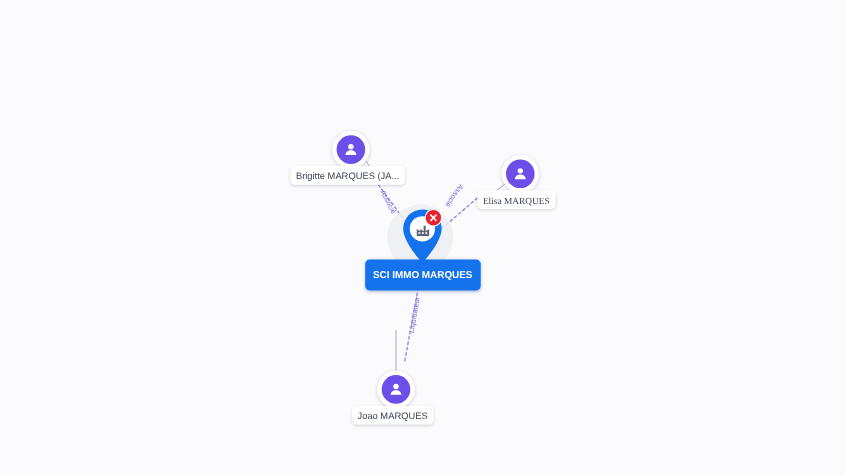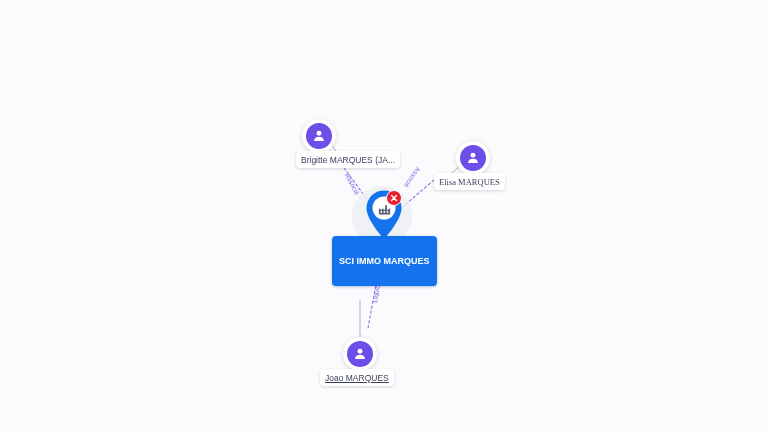--- a/index.html
+++ b/index.html
@@ -122,21 +122,21 @@
 
   .company-label {
     position: absolute;
     left: 332px;
     top: 236px;
     background: #1472ec;
     color: #ffffff;
     font-size: 9px;
     line-height: 12px;
     font-weight: bold;
-    padding: 19px 7px;
+    padding: 8px 7px;
     border-radius: 4px;
     white-space: nowrap;
     box-shadow: 0 1px 3px rgba(20, 60, 140, 0.30);
   }
 
   
   .edge-label {
     position: absolute;
     color: #7b5fe0;
     font-size: 6.5px;
@@ -175,41 +175,41 @@
   <div class="edge-label" style="left:371px; top:302px; transform: rotate(-80deg);">Liquidateur</div>
 
   <div class="person-node" style="left:302px; top:119px;">
     <span class="person-avatar">
       <svg width="16" height="16" viewBox="0 0 24 24" fill="#ffffff">
         <circle cx="12" cy="8" r="3.7"></circle>
         <path d="M4.6 19.4c0-4.1 3.3-6.4 7.4-6.4s7.4 2.3 7.4 6.4z"></path>
       </svg>
     </span>
   </div>
-  <div class="node-label" style="left:264px; top:151px;margin-left:32px;">Brigitte MARQUES (JA...</div>
+  <div class="node-label" style="left:264px; top:151px;">Brigitte MARQUES (JA...</div>
 
   <div class="person-node" style="left:456px; top:141px;">
     <span class="person-avatar">
       <svg width="16" height="16" viewBox="0 0 24 24" fill="#ffffff">
         <circle cx="12" cy="8" r="3.7"></circle>
         <path d="M4.6 19.4c0-4.1 3.3-6.4 7.4-6.4s7.4 2.3 7.4 6.4z"></path>
       </svg>
     </span>
   </div>
   <div class="node-label" style="left:434px; top:173px;font-family:Liberation Serif, serif;">Elisa MARQUES</div>
 
   <div class="person-node" style="left:343px; top:337px;">
     <span class="person-avatar">
       <svg width="16" height="16" viewBox="0 0 24 24" fill="#ffffff">
         <circle cx="12" cy="8" r="3.7"></circle>
         <path d="M4.6 19.4c0-4.1 3.3-6.4 7.4-6.4s7.4 2.3 7.4 6.4z"></path>
       </svg>
     </span>
   </div>
-  <div class="node-label" style="left:320px; top:369px;text-decoration:underline;">Joao MARQUES</div>
+  <div class="node-label" style="left:320px; top:369px;">Joao MARQUES</div>
 
   <div class="company-node">
     <div class="company-halo"></div>
 
     <div class="pin-wrap">
       <svg width="40" height="52" viewBox="0 0 40 52">
         <path d="M20 1.5C10.3 1.5 2.5 9.3 2.5 19c0 12.6 17.5 31 17.5 31s17.5-18.4 17.5-31c0-9.7-7.8-17.5-17.5-17.5z" fill="#1472ec"></path>
         <circle cx="20" cy="19" r="11.5" fill="#ffffff"></circle>
       </svg>
     </div>

